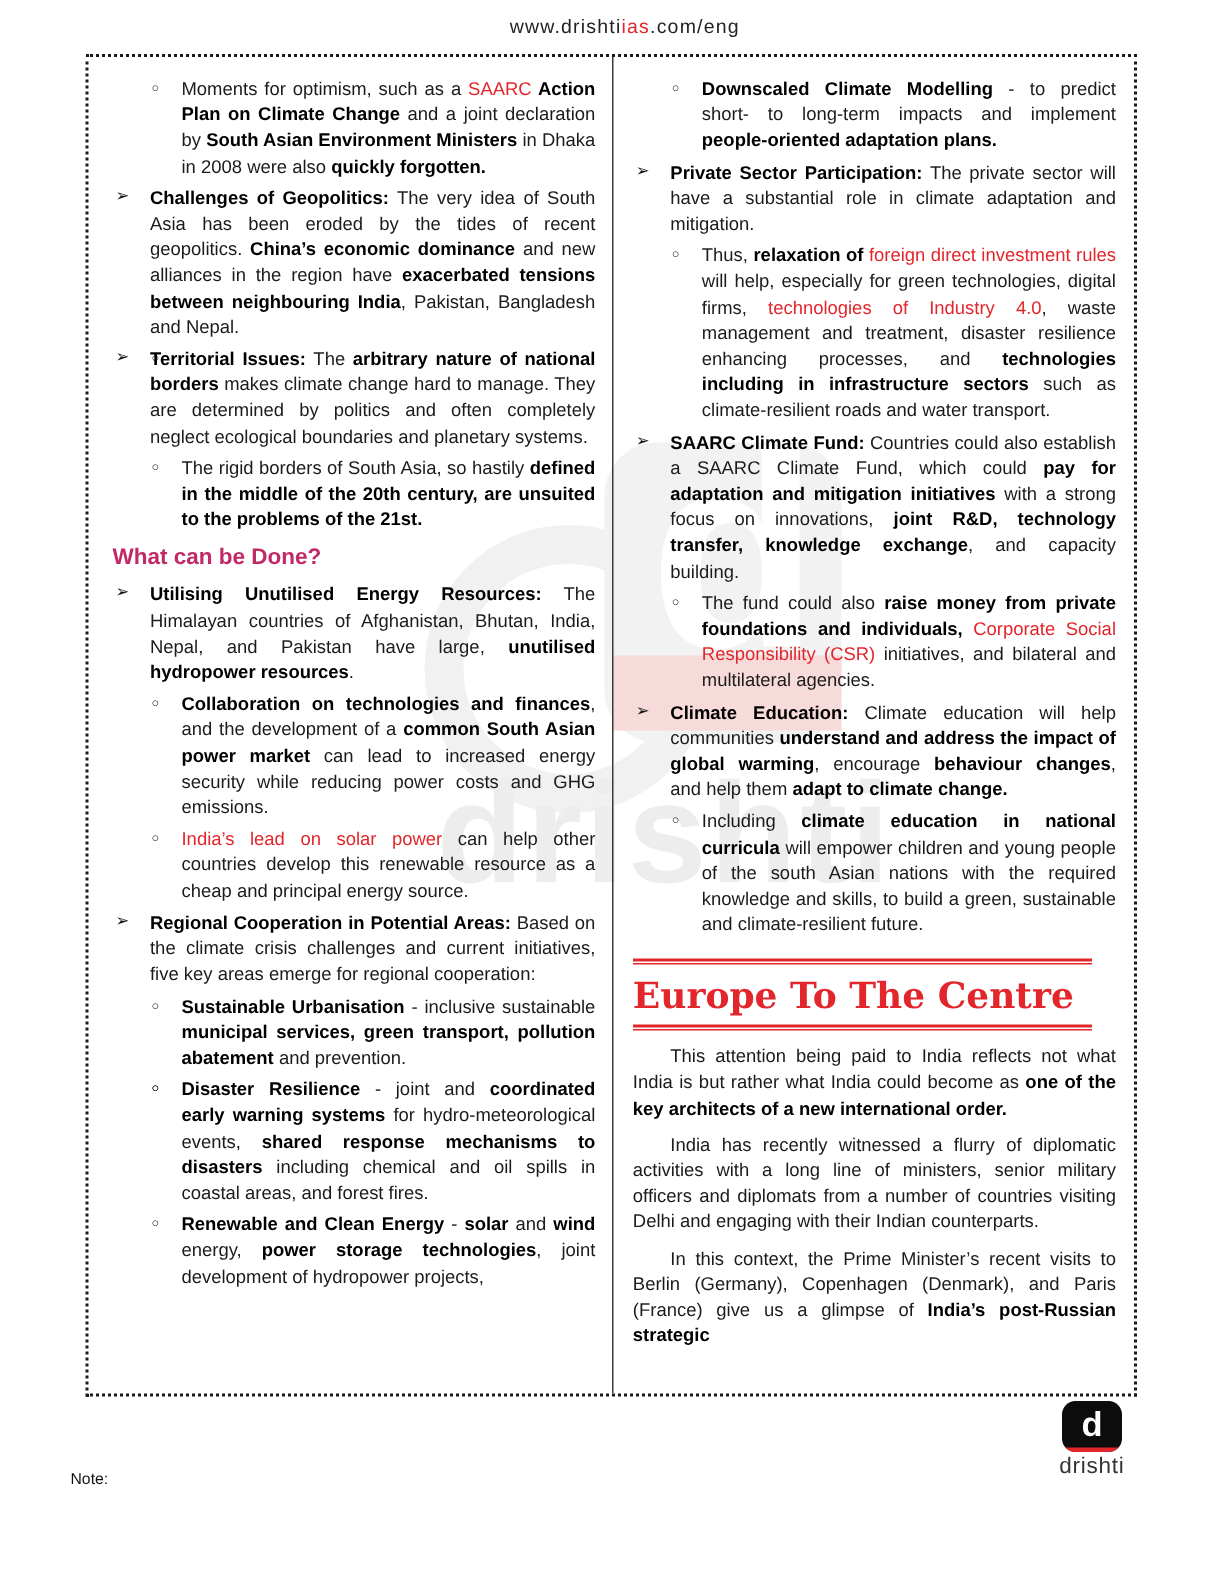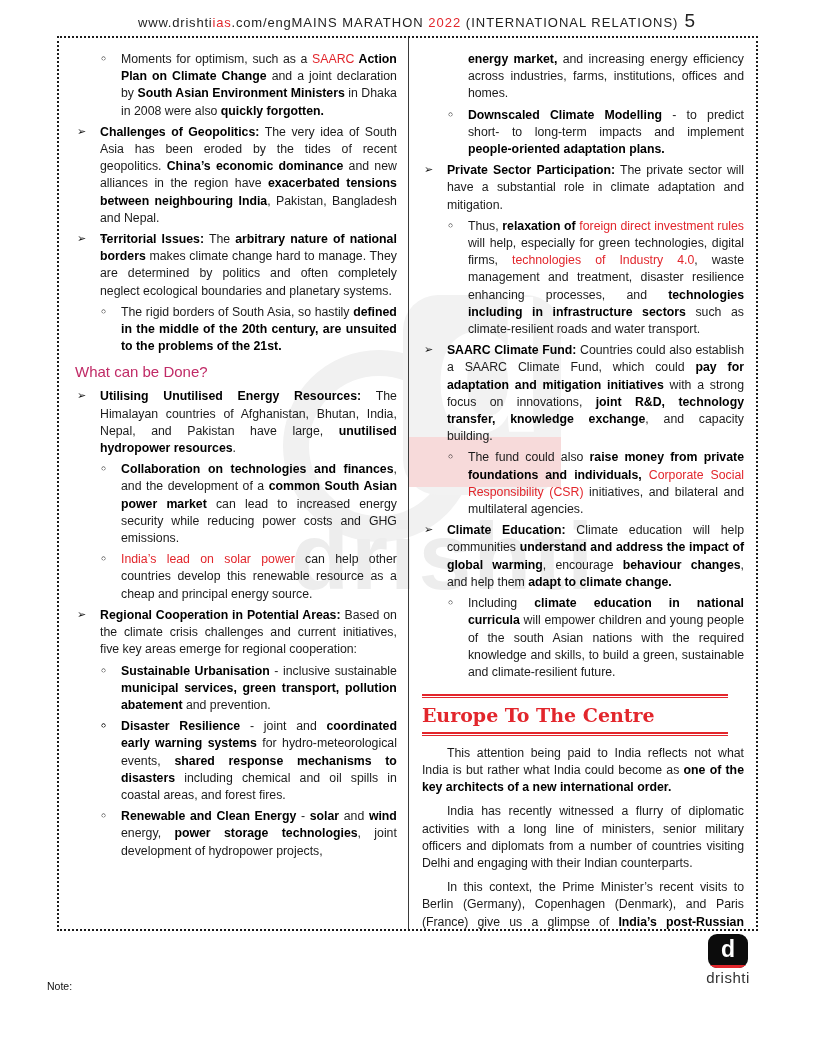--- a/index.html
+++ b/index.html
@@ -38,44 +38,40 @@
   .col{box-sizing:border-box;font-size:12.3px;line-height:1.4;}
   .col-left{width:50.2%;padding:13px 11px 0 16px;border-right:1px solid #3a3a3a;}
   .col-right{width:49.8%;padding:13px 12px 0 13px;}
   
   .li{position:relative;padding-left:25px;text-align:justify;margin:0 0 4px 0;}
   .li.circle,.li.cont{padding-left:46px;}
   .li .bullet{position:absolute;left:2px;top:0;font-size:11px;color:#111;}
   .li.circle .bullet{left:26px;top:2px;font-size:8.5px;}
   .b{font-weight:bold;color:#000;}
   .rb{font-weight:normal;color:var(--red);}
-  .sub-heading{color:var(--magenta);font-weight:normal;font-size:15px;margin:6px 0 6px 0;}
+  .sub-heading{color:var(--magenta);font-weight:bold;font-size:15px;margin:6px 0 6px 0;}
   
   .section{margin:13px 0 9px 0;}
   .sec-rule{height:4px;border-top:2px solid var(--red);border-bottom:1px solid var(--red);width:95%;box-sizing:border-box;}
-  .sec-title{font-family:"DejaVu Serif",serif;font-weight:bold;color:var(--red);font-size:19px;margin:4px 0 3px 0;}
+  .sec-title{font-family:"DejaVu Serif",serif;font-weight:bold;color:var(--red);font-size:24px;margin:4px 0 3px 0;}
   .para{margin:0 0 7px 0;text-indent:25px;text-align:justify;}
   
   .note{position:absolute;left:47px;top:980px;font-size:10.5px;color:#111;z-index:2;}
   .logo{position:absolute;left:702px;top:934px;width:52px;text-align:center;z-index:2;}
   .logo-square{width:40px;height:34px;background:#0c0c0c;border-radius:9px;position:relative;margin:0 auto;overflow:hidden;}
   .logo-square .d{color:#fff;font-size:23px;line-height:31px;font-weight:bold;display:block;}
   .logo-strip{position:absolute;bottom:0;left:1px;right:1px;height:3px;background:var(--red);}
   .logo-word{font-size:15px;color:#333;margin-top:1px;letter-spacing:.5px;}
 </style>
 </head>
 <body>
 
 <div class="hdr">
   <div>
     <span>www.drishti</span><span class="red">ias</span><span>.com/eng</span>
-  </div>
-  <div class="hdr-right">
-    <span><span>MAINS MARATHON </span><span class="red">2022</span><span> (INTERNATIONAL RELATIONS)</span></span>
-    <span class="pagenum">5</span>
   </div>
 </div>
 
 <div class="wm">
   <div class="wm-circle"></div>
   <div class="wm-square"></div>
   <div class="wm-strip"></div>
   <div class="wm-d">d</div>
   <div class="wm-word">drishti</div>
 </div>
@@ -91,21 +87,20 @@
       <div class="li arrow"><span class="bullet">➢</span><span class="txt"><span class="b">Utilising Unutilised Energy Resources:</span><span> The Himalayan countries of Afghanistan, Bhutan, India, Nepal, and Pakistan have large, </span><span class="b">unutilised hydropower resources</span><span>.</span></span></div>
       <div class="li circle"><span class="bullet">○</span><span class="txt"><span class="b">Collaboration on technologies and finances</span><span>, and the development of a </span><span class="b">common South Asian power market</span><span> can lead to increased energy security while reducing power costs and GHG emissions.</span></span></div>
       <div class="li circle"><span class="bullet">○</span><span class="txt"><span class="rb">India’s lead on solar power</span><span> can help other countries develop this renewable resource as a cheap and principal energy source.</span></span></div>
       <div class="li arrow"><span class="bullet">➢</span><span class="txt"><span class="b">Regional Cooperation in Potential Areas:</span><span> Based on the climate crisis challenges and current initiatives, five key areas emerge for regional cooperation:</span></span></div>
       <div class="li circle"><span class="bullet">○</span><span class="txt"><span class="b">Sustainable Urbanisation</span><span> - inclusive sustainable </span><span class="b">municipal services, green transport, pollution abatement</span><span> and prevention.</span></span></div>
       <div class="li circle"><span class="bullet">○</span></div>
       <div class="li circle"><span class="bullet">○</span><span class="txt"><span class="b">Disaster Resilience</span><span> - joint and </span><span class="b">coordinated early warning systems</span><span> for hydro-meteorological events, </span><span class="b">shared response mechanisms to disasters</span><span> including chemical and oil spills in coastal areas, and forest fires.</span></span></div>
       <div class="li circle"><span class="bullet">○</span><span class="txt"><span class="b">Renewable and Clean Energy</span><span> - </span><span class="b">solar</span><span> and </span><span class="b">wind</span><span> energy, </span><span class="b">power storage technologies</span><span>, joint development of hydropower projects, </span></span></div>
     </div>
   <div class="col col-right" id="col-right">
-      <div class="li cont"><span class="txt"><span class="b">energy market,</span><span> and increasing energy efficiency across industries, farms, institutions, offices and homes.</span></span></div>
       <div class="li circle"><span class="bullet">○</span><span class="txt"><span class="b">Downscaled Climate Modelling</span><span> - to predict short- to long-term impacts and implement </span><span class="b">people-oriented adaptation plans.</span></span></div>
       <div class="li arrow"><span class="bullet">➢</span><span class="txt"><span class="b">Private Sector Participation:</span><span> The private sector will have a substantial role in climate adaptation and mitigation.</span></span></div>
       <div class="li circle"><span class="bullet">○</span><span class="txt"><span>Thus, </span><span class="b">relaxation of </span><span class="rb">foreign direct investment rules</span><span> will help, especially for green technologies, digital firms, </span><span class="rb">technologies of Industry 4.0</span><span>, waste management and treatment, disaster resilience enhancing processes, and </span><span class="b">technologies including in infrastructure sectors</span><span> such as climate-resilient roads and water transport.</span></span></div>
       <div class="li arrow"><span class="bullet">➢</span><span class="txt"><span class="b">SAARC Climate Fund:</span><span> Countries could also establish a SAARC Climate Fund, which could </span><span class="b">pay for adaptation and mitigation initiatives</span><span> with a strong focus on innovations, </span><span class="b">joint R&amp;D, technology transfer, knowledge exchange</span><span>, and capacity building.</span></span></div>
       <div class="li circle"><span class="bullet">○</span><span class="txt"><span>The fund could also </span><span class="b">raise money from private foundations and individuals, </span><span class="rb">Corporate Social Responsibility (CSR)</span><span> initiatives, and bilateral and multilateral agencies.</span></span></div>
       <div class="li arrow"><span class="bullet">➢</span><span class="txt"><span class="b">Climate Education:</span><span> Climate education will help communities </span><span class="b">understand and address the impact of global warming</span><span>, encourage </span><span class="b">behaviour changes</span><span>, and help them </span><span class="b">adapt to climate change.</span></span></div>
       <div class="li circle"><span class="bullet">○</span><span class="txt"><span>Including </span><span class="b">climate education in national curricula</span><span> will empower children and young people of the south Asian nations with the required knowledge and skills, to build a green, sustainable and climate-resilient future.</span></span></div>
       <div class="section">
         <div class="sec-rule"></div>
         <div class="sec-title">Europe To The Centre</div>

